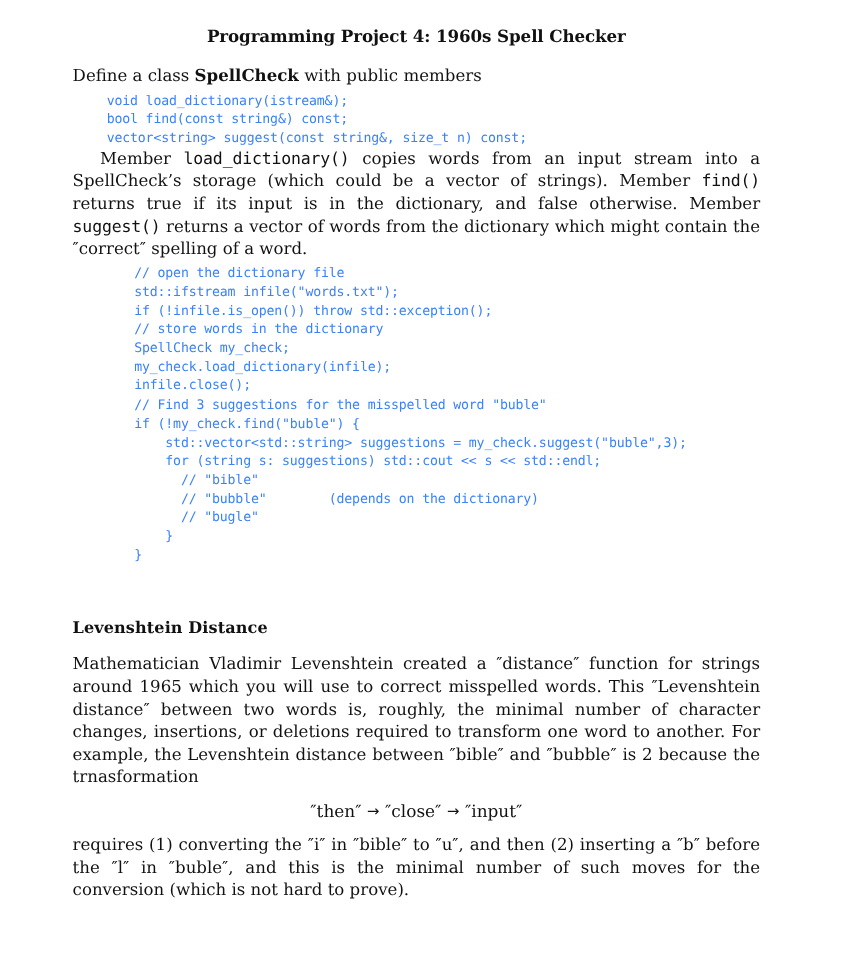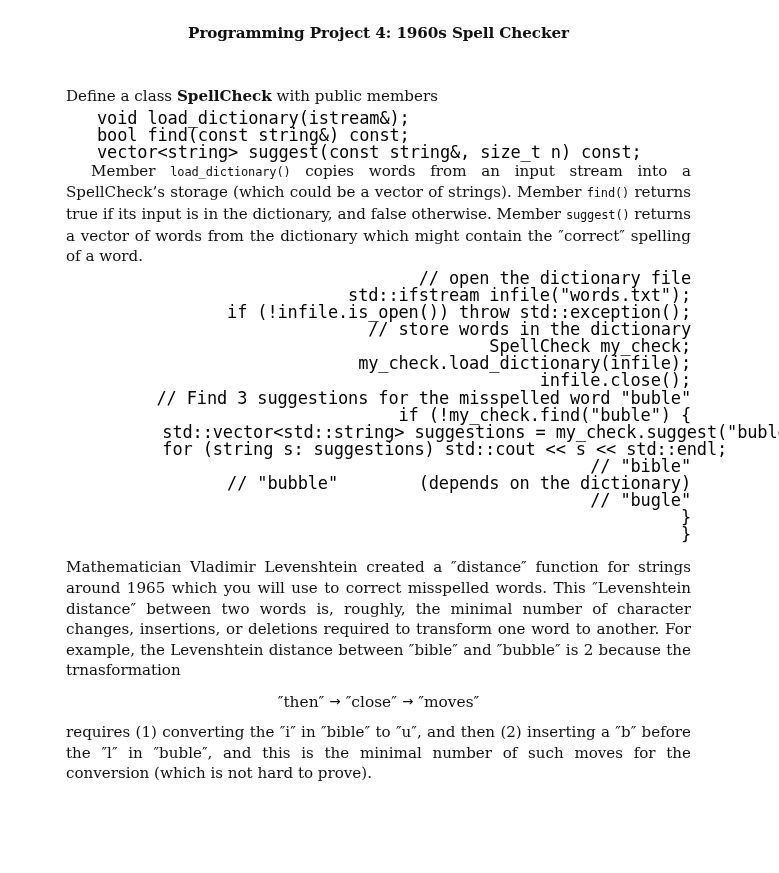--- a/index.html
+++ b/index.html
@@ -44,60 +44,59 @@
   
   p.body {
     font-size: 15.1px;
     line-height: 20.6px;
     text-align: justify;
     text-justify: inter-word;
     margin: 0;
     hyphens: none;
   }
   p.lead {            
-    margin-top: 44px;
+    margin-top: 17px;
   }
   p.cont {            
     margin-top: 0;
   }
   p.indent {          
     text-indent: 25px;
   }
   p.after-code {
     margin-top: 7px;
   }
   p.sec-para {
     margin-top: 14px;
   }
 
   
   code, .mono {
     font-family: "DejaVu Sans Mono", "Liberation Mono", monospace;
-    font-size: 12px;
+    font-size: 15px;
     letter-spacing: -0.15px;
   }
 
   
   pre.code {
     font-family: "DejaVu Sans Mono", "Liberation Mono", monospace;
-    font-size: 17px;
+    font-size: 12px;
     line-height: 17.1px;
     letter-spacing: -0.15px;
     margin: 0;
     white-space: pre;
-    color: #000000;
+    color: #3b82f6;
   }
   pre.code.sig {
     margin-top: 3px;
     padding-left: 31px;
   }
   pre.code.usage {
     margin-top: 3px;
     padding-left: 56px;
-    text-align: right;
   }
 
   
   h2.section {
     font-size: 14.6px;
     font-weight: bold;
     margin: 0;
     padding-top: 49px;
     letter-spacing: 0.1px;
   }
@@ -148,21 +147,22 @@
 // Find 3 suggestions for the misspelled word "buble"
 if (!my_check.find("buble") {
     std::vector&lt;std::string&gt; suggestions = my_check.suggest("buble",3);
     for (string s: suggestions) std::cout &lt;&lt; s &lt;&lt; std::endl;
       // "bible"
       // "bubble"        (depends on the dictionary)
       // "bugle"
     }
 }</pre>
 
+    <h2 class="section">Levenshtein Distance</h2>
 
     <p class="body sec-para">Mathematician Vladimir Levenshtein created a ″distance″ function for strings around 1965 which you will use to correct misspelled words. This ″Levenshtein distance″ between two words is, roughly, the minimal number of character changes, insertions, or deletions required to transform one word to another.  For example, the Levenshtein distance between ″bible″ and ″bubble″ is 2 because the trnasformation</p>
 
-    <div class="display-math"><span>″then″</span><span class="arrow">→</span><span>″close″</span><span class="arrow">→</span><span>″moves″</span></div>
+    <div class="display-math"><span>″then″</span><span class="arrow">→</span><span>″close″</span><span class="arrow">→</span><span>″input″</span></div>
 
     <p class="body cont">requires (1) converting the ″i″ in ″bible″ to ″u″, and then (2) inserting a ″b″ before the ″l″ in ″buble″, and this is the minimal number of such moves for the conversion (which is not hard to prove).</p>
 
   </div>
 </div>
 
 </body></html>

